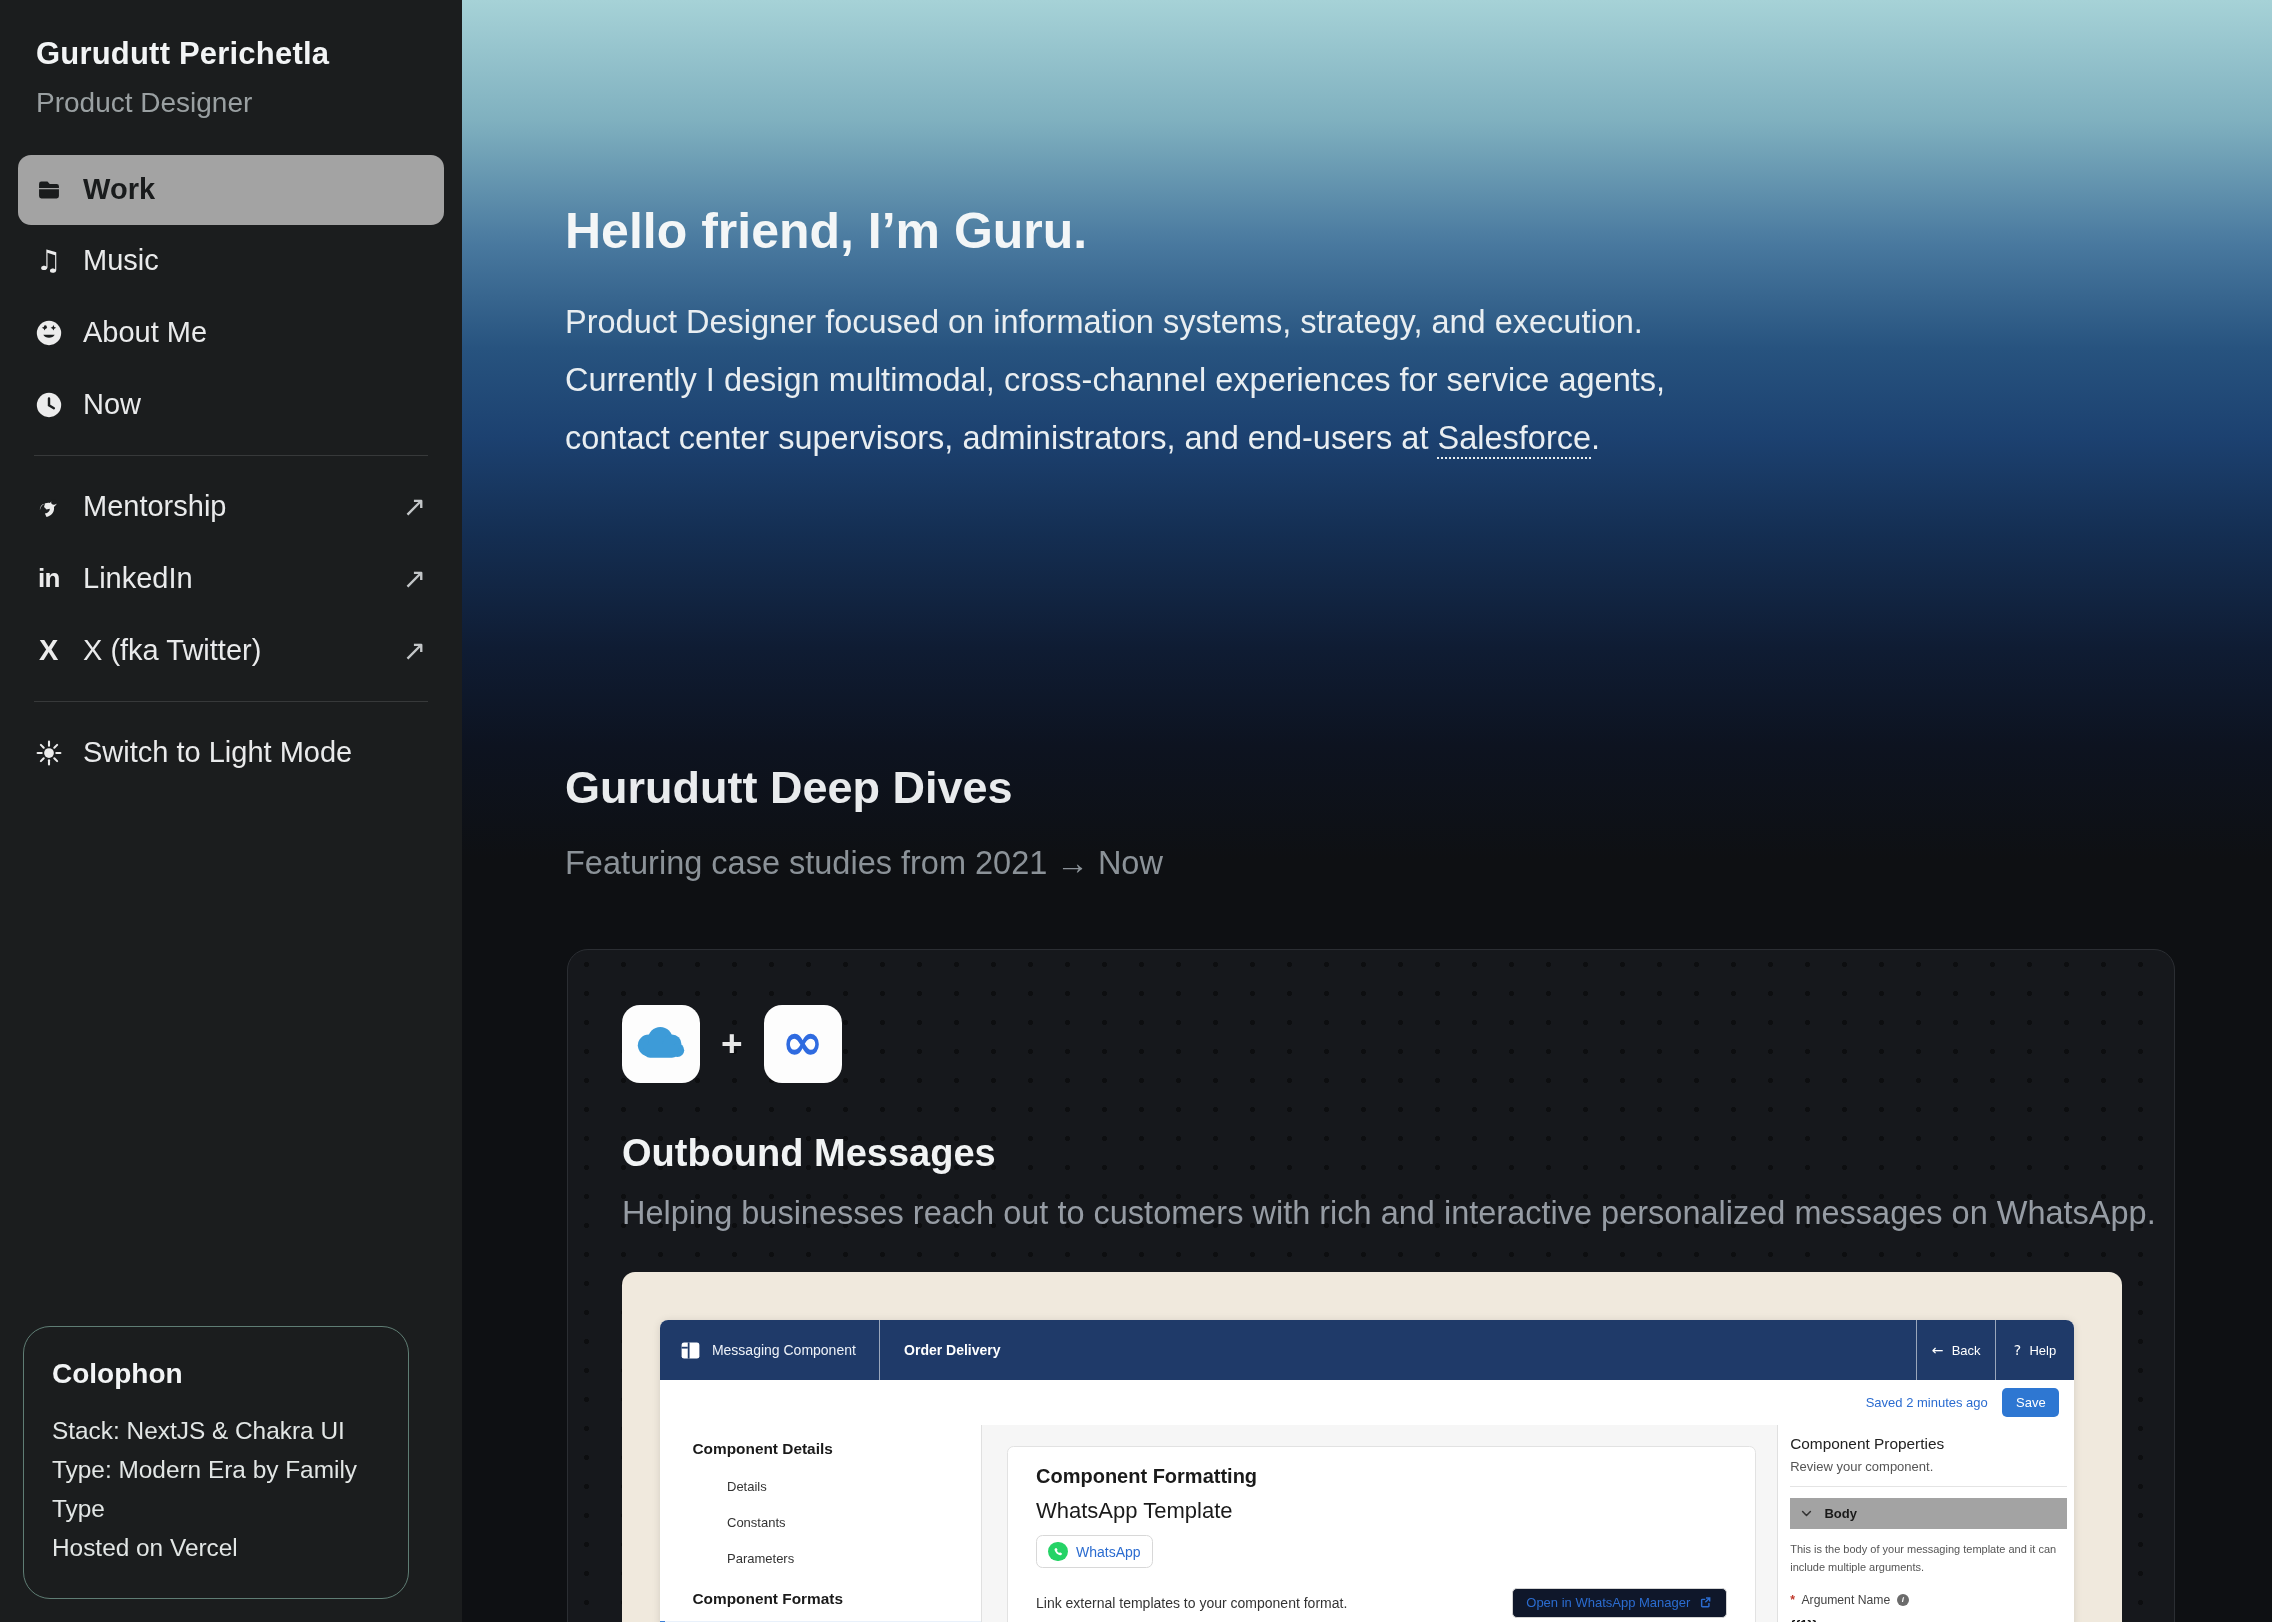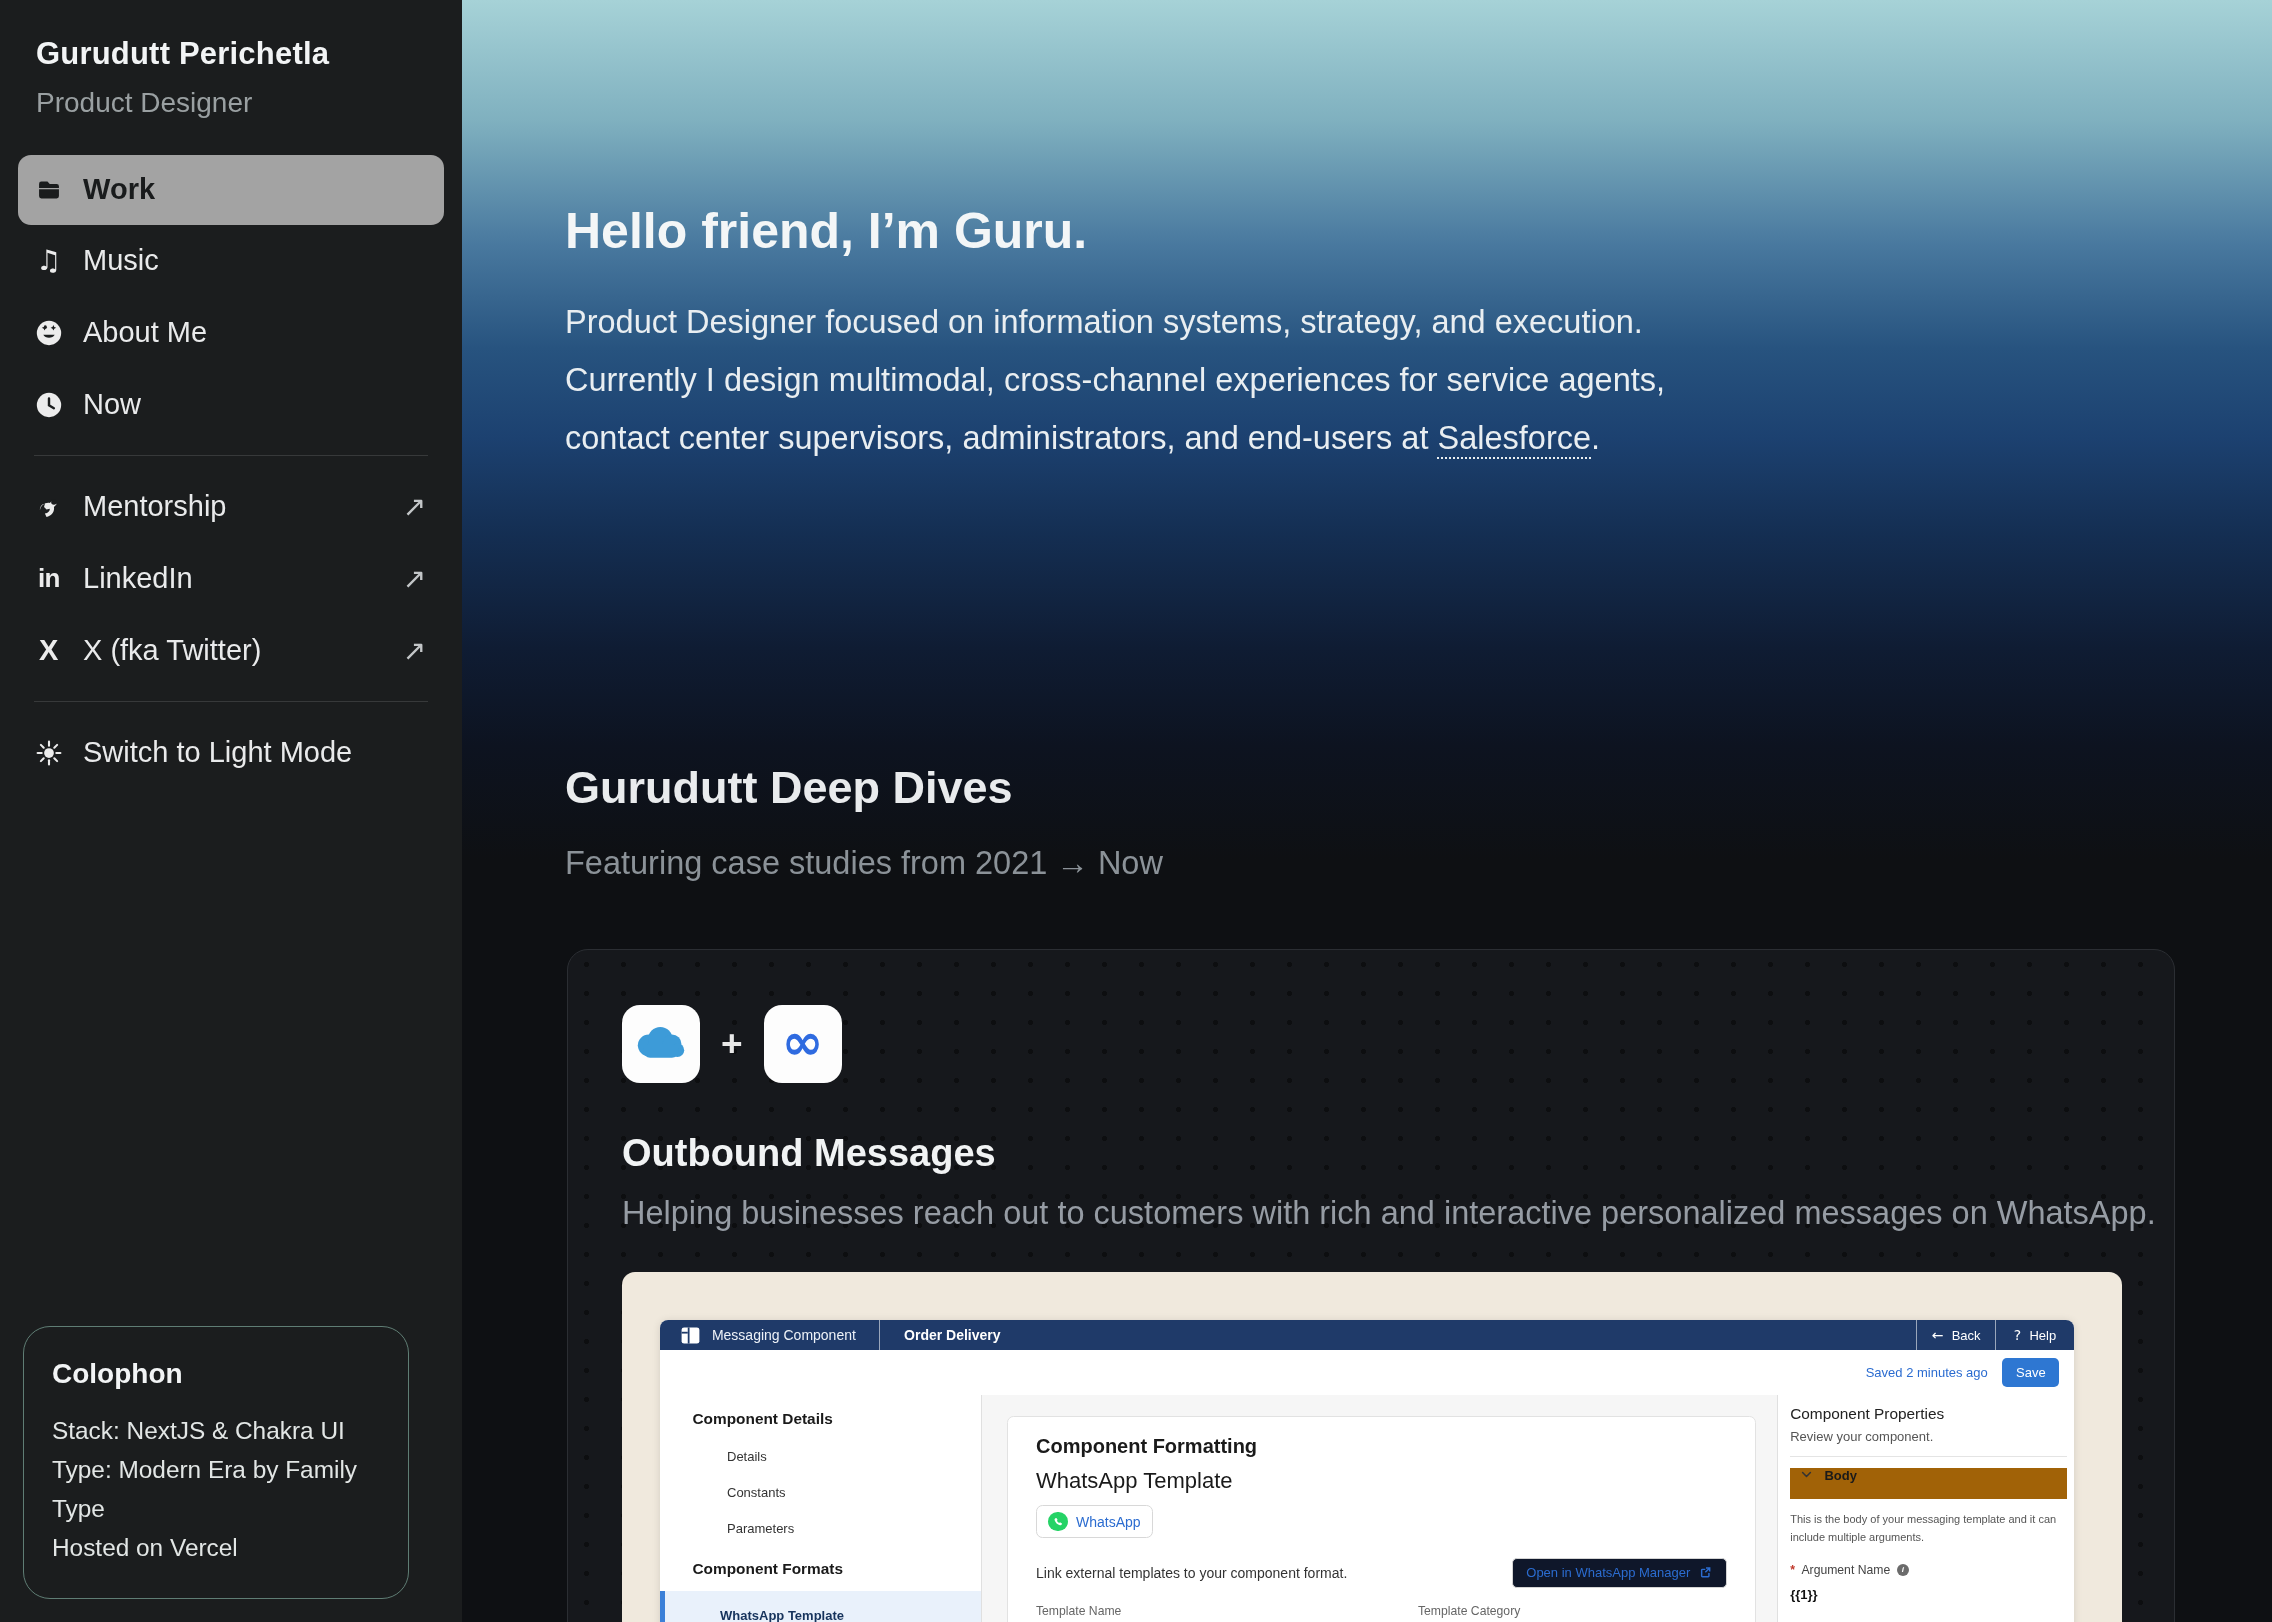--- a/index.html
+++ b/index.html
@@ -42,21 +42,21 @@
   .logo-row { position:absolute; left:54px; top:55px; display:flex; align-items:center; gap:21px; }
   .logo-sq { width:78px; height:78px; background:#fdfdfd; border-radius:18px; display:flex; align-items:center; justify-content:center; }
   .plus { font-size:37px; font-weight:bold; color:#e8e8e8; }
   .meta-inf { font-family:"DejaVu Sans",sans-serif; font-size:50px; font-weight:bold; color:#2f6be0; line-height:1; margin-top:-4.9px; }
   .cc-title { position:absolute; left:54px; top:182px; font-size:38px; font-weight:bold; color:#f1f3f4; }
   .cc-sub { position:absolute; left:54px; top:245px; font-size:32.5px; color:#969ca4; }
 
   
   .shot { position:absolute; left:54px; top:322px; width:1500px; height:392px; background:#f0e9dd; border-radius:13px; overflow:hidden; }
   .app-win { position:absolute; left:38px; top:48px; width:1414px; height:350px; background:#ffffff; border-radius:8.1px 8.1px 0 0; box-shadow:0 1.6px 8.1px rgba(0,0,0,0.12); }
-  .app-header { height:30px; background:#1f3a69; border-radius:8.1px 8.1px 0 0; display:flex; align-items:center; color:#fff; }
+  .app-header { height:60px; background:#1f3a69; border-radius:8.1px 8.1px 0 0; display:flex; align-items:center; color:#fff; }
   .hdr-brand { display:flex; align-items:center; gap:11.4px; padding:0 23px 0 19.5px; height:100%; }
   .hdr-brand-label { font-size:14px; color:#eef2f8; }
   .vdiv { width:0.8px; height:100%; background:rgba(255,255,255,0.55); }
   .hdr-page { padding:0 24.4px; font-size:14px; font-weight:bold; }
   .hdr-spacer { flex:1; }
   .hdr-btn { height:100%; display:flex; align-items:center; justify-content:center; gap:8.1px; width:78px; font-size:13px; cursor:default; }
   .hdr-btn .sym { font-family:"DejaVu Sans",sans-serif; font-size:14px; }
   .save-row { height:45px; background:#fff; display:flex; align-items:center; justify-content:flex-end; gap:14.6px; padding-right:14.6px; }
   .saved-txt { font-size:13px; color:#2b6cd0; }
   .save-btn { width:57px; height:28.4px; background:#2e77d2; border-radius:4.9px; color:#fff; font-size:13px; display:flex; align-items:center; justify-content:center; }
@@ -76,21 +76,21 @@
   .wa-circle { width:19.5px; height:19.5px; border-radius:50%; background:#25d366; display:flex; align-items:center; justify-content:center; }
   .link-row { display:flex; align-items:center; justify-content:space-between; margin-top:19.5px; }
   .link-txt { font-size:14px; color:#333; }
   .open-btn { display:flex; align-items:center; gap:8.1px; padding:6.5px 13px; border:0.8px solid #d4d4d4; border-radius:4.9px; color:#2b6cd0; font-size:13px; background:#0f172a; }
   .tpl-grid { display:grid; grid-template-columns:382px 1fr; margin-top:16.3px; }
   .tpl-label { font-size:12.2px; color:#666; }
   .rpanel { width:297px; background:#fff; border-left:0.8px solid #e0e0e0; padding:9.8px 7.3px 0 12.2px; }
   .rp-h { font-size:15.4px; color:#222; }
   .rp-sub { font-size:13px; color:#555; margin-top:6.5px; }
   .rp-div { border-top:0.8px solid #e4e4e4; margin-top:11.4px; }
-  .rp-acc { margin-top:11.4px; height:31px; background:#a16207; display:flex; align-items:flex-start; gap:11.4px; padding:0 9.8px; }
+  .rp-acc { margin-top:11.4px; height:31px; background:#a3a3a3; display:flex; align-items:center; gap:11.4px; padding:0 9.8px; }
   .rp-acc-label { font-size:13px; font-weight:bold; color:#1a1a1a; }
   .rp-body { font-size:11px; color:#555; line-height:18px; margin-top:11.4px; }
   .arg-row { display:flex; align-items:center; gap:6.5px; margin-top:16.3px; }
   .req-star { color:#c0392b; font-size:12.2px; font-weight:bold; }
   .arg-label { font-size:12.2px; color:#444; }
   .info-ic { width:12.2px; height:12.2px; border-radius:50%; background:#6b6b6b; color:#fff; font-size:8.1px; font-weight:bold; display:flex; align-items:center; justify-content:center; font-style:italic; }
   .arg-val { font-size:13px; font-weight:bold; color:#111; margin-top:9.8px; }
 </style>
 </head>
 <body>

